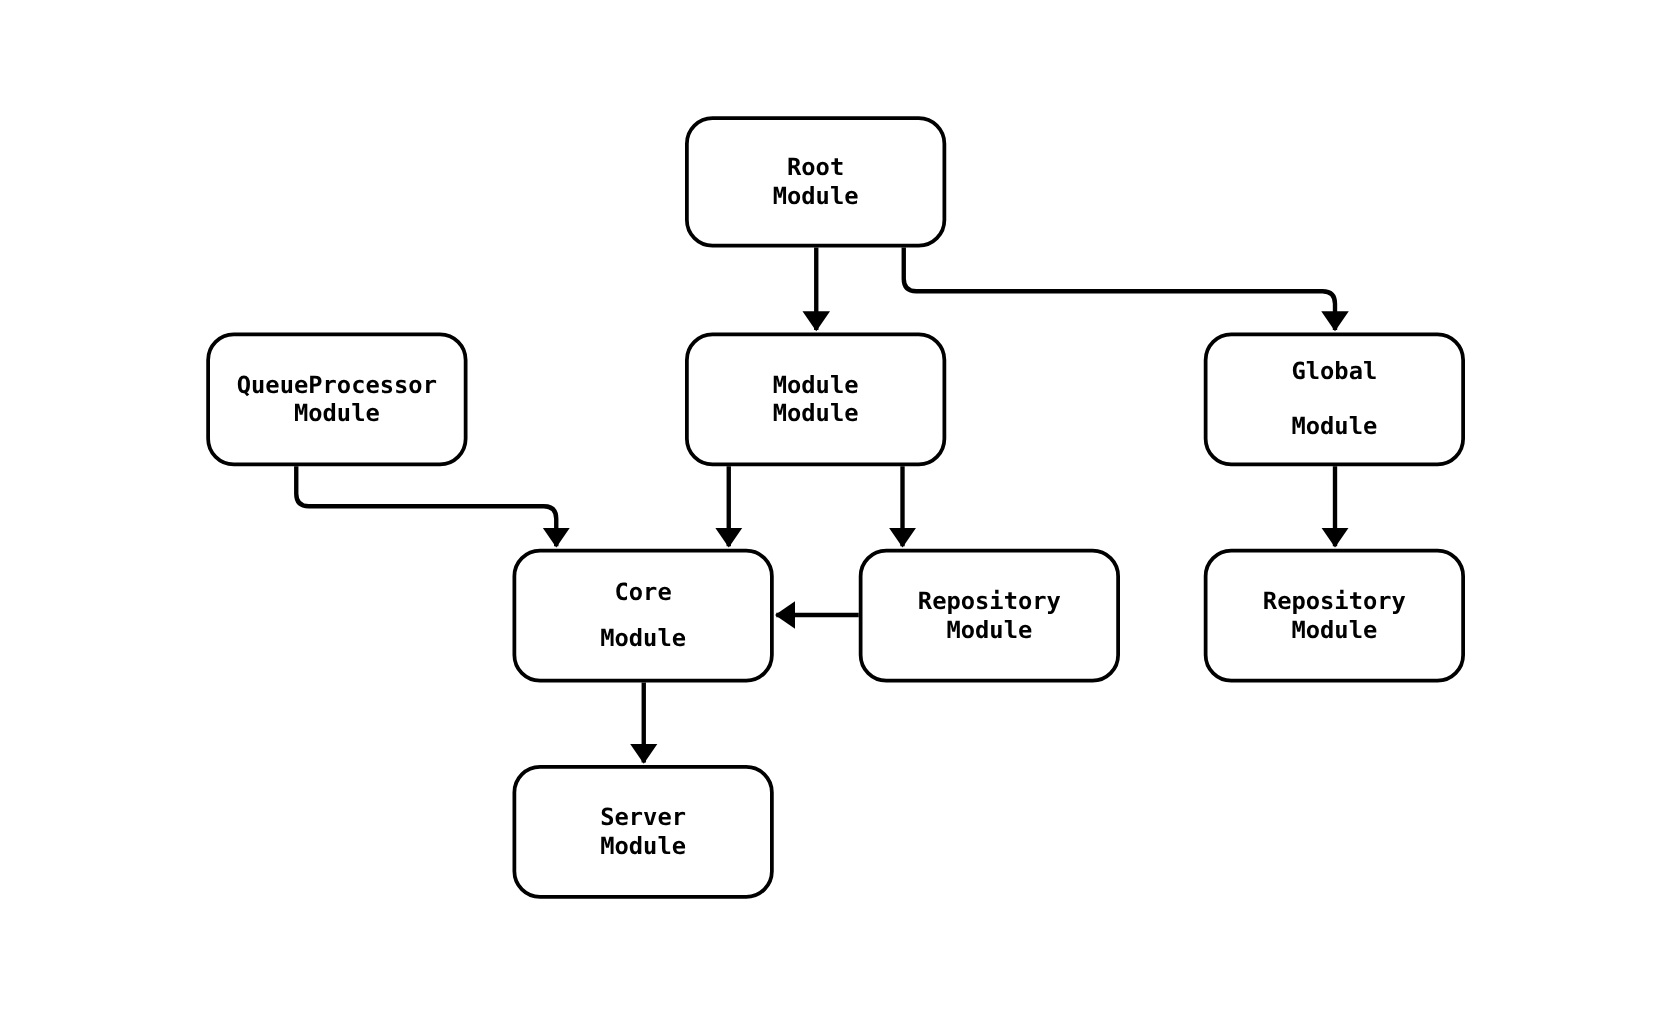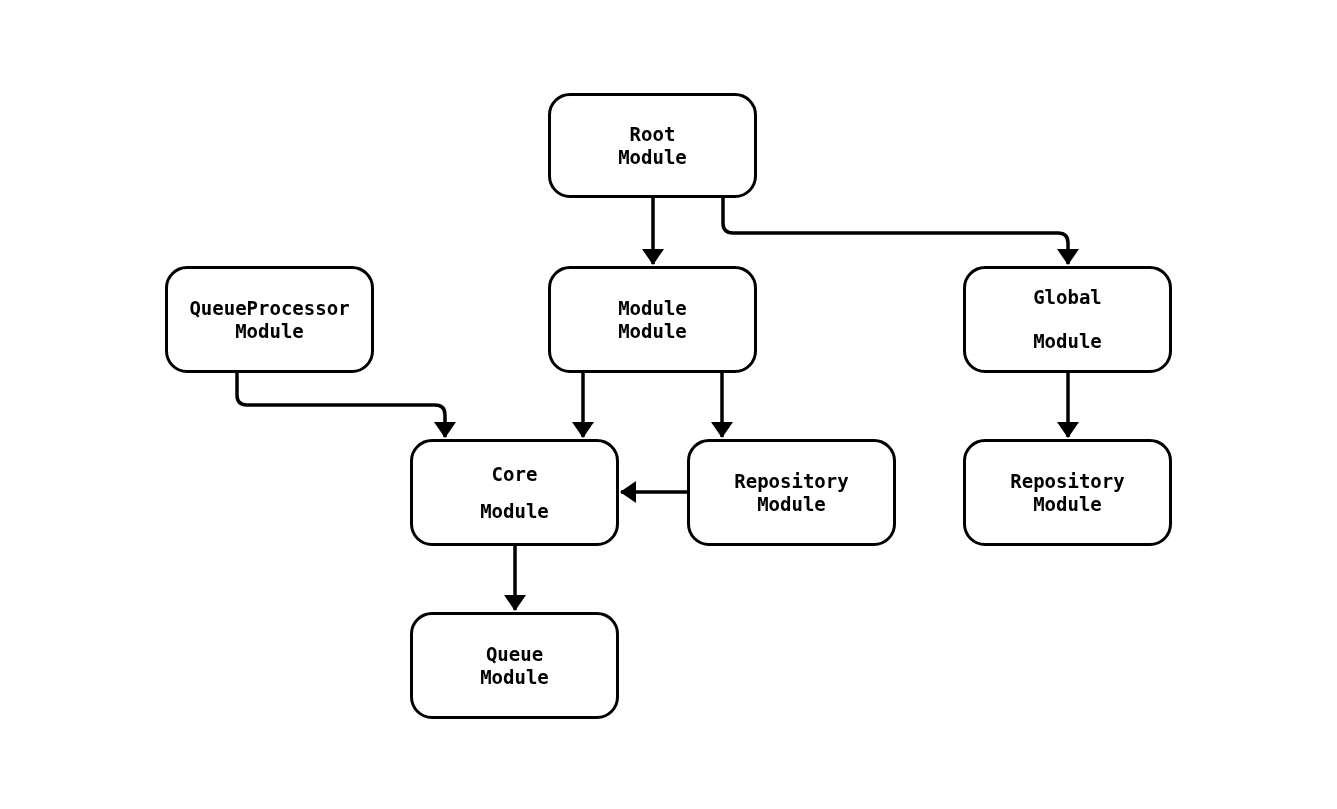--- a/index.html
+++ b/index.html
@@ -106,17 +106,17 @@
     <span>Repository</span>
     <span>Module</span>
   </div>
 
   <div class="node" style="left:963px; top:439px;">
     <span>Repository</span>
     <span>Module</span>
   </div>
 
   <div class="node" style="left:410px; top:612px;">
-    <span>Queue</span>
+    <span>Server</span>
     <span>Module</span>
   </div>
 
 </div>
 
 </body></html>

